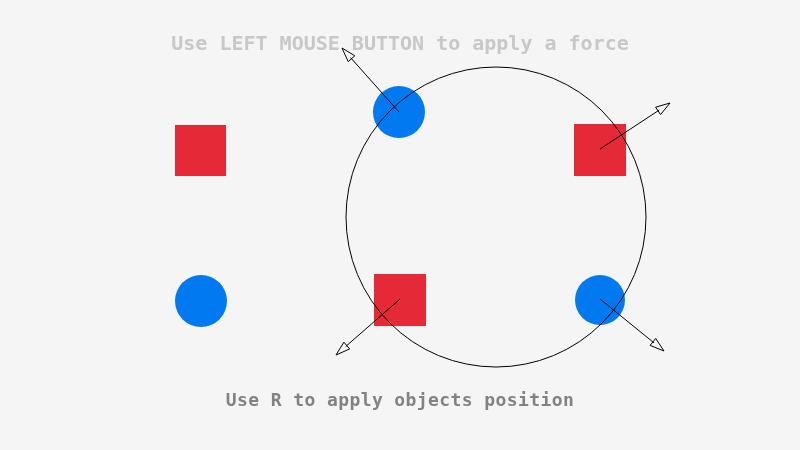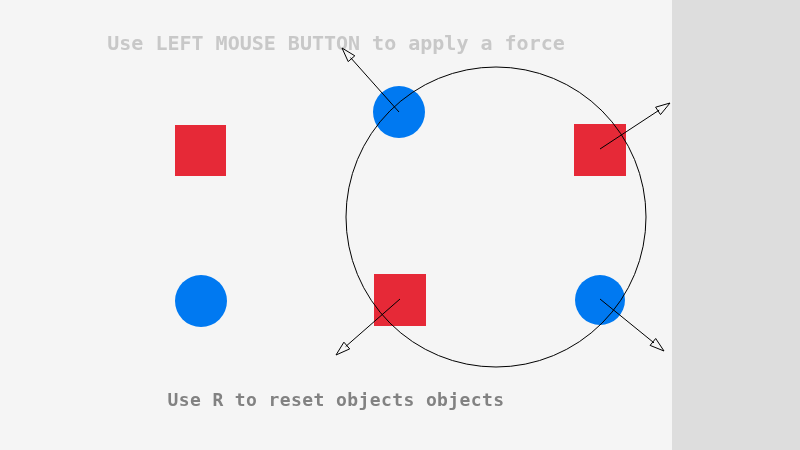--- a/index.html
+++ b/index.html
@@ -1,20 +1,20 @@
 <!DOCTYPE html>
 <html style="--bg: #F5F5F5; --top-text: #C8C8C8; --bottom-text: #828282;"><head>
 <meta charset="utf-8">
 <style>
   :root{
     --bg:#F5F5F5; --top-text:#C8C8C8; --bottom-text:#828282;
   }
   html,body{margin:0;padding:0;background:#dddddd;}
   .stage{
-    position:relative;width:672px;height:450px;background:var(--bg);
+    position:relative;width:800px;height:450px;background:var(--bg);
     overflow:hidden;font-family:"DejaVu Sans Mono","Liberation Mono",monospace;
   }
   .hint{
     position:absolute;left:0;right:0;text-align:center;
     white-space:pre;user-select:none;
   }
   .hint-top{
     top:33px;font-size:20px;line-height:20px;color:var(--top-text);
     letter-spacing:0px;font-weight:bold;
   }
@@ -41,14 +41,14 @@
       <line x1="399" y1="112" x2="350.57766518106763" y2="57.63106265944439" stroke="#000000" stroke-width="1"></line>
       <polygon points="342,48 354.8,55.8 348.2,61.6" fill="none" stroke="#000000" stroke-width="1"></polygon>
       <line x1="600" y1="149" x2="659.2218708245686" y2="110.08277060099779" stroke="#000000" stroke-width="1"></line>
       <polygon points="670,103 660.5,114.6 655.6,107.2" fill="none" stroke="#000000" stroke-width="1"></polygon>
       <line x1="400" y1="299" x2="345.70601369380677" y2="346.50723801791906" stroke="#000000" stroke-width="1"></line>
       <polygon points="336,355 343.9,342.2 349.7,348.9" fill="none" stroke="#000000" stroke-width="1"></polygon>
       <line x1="600" y1="299" x2="653.9904246755639" y2="342.86722004889566" stroke="#000000" stroke-width="1"></line>
       <polygon points="664,351 650.1,345.4 655.7,338.5" fill="none" stroke="#000000" stroke-width="1"></polygon>
     </svg>
 
-  <div class="hint hint-bottom">Use R to reset objects objects</div>
+  <div class="hint hint-bottom">Use R to apply objects position</div>
 </div>
 
 </body></html>

